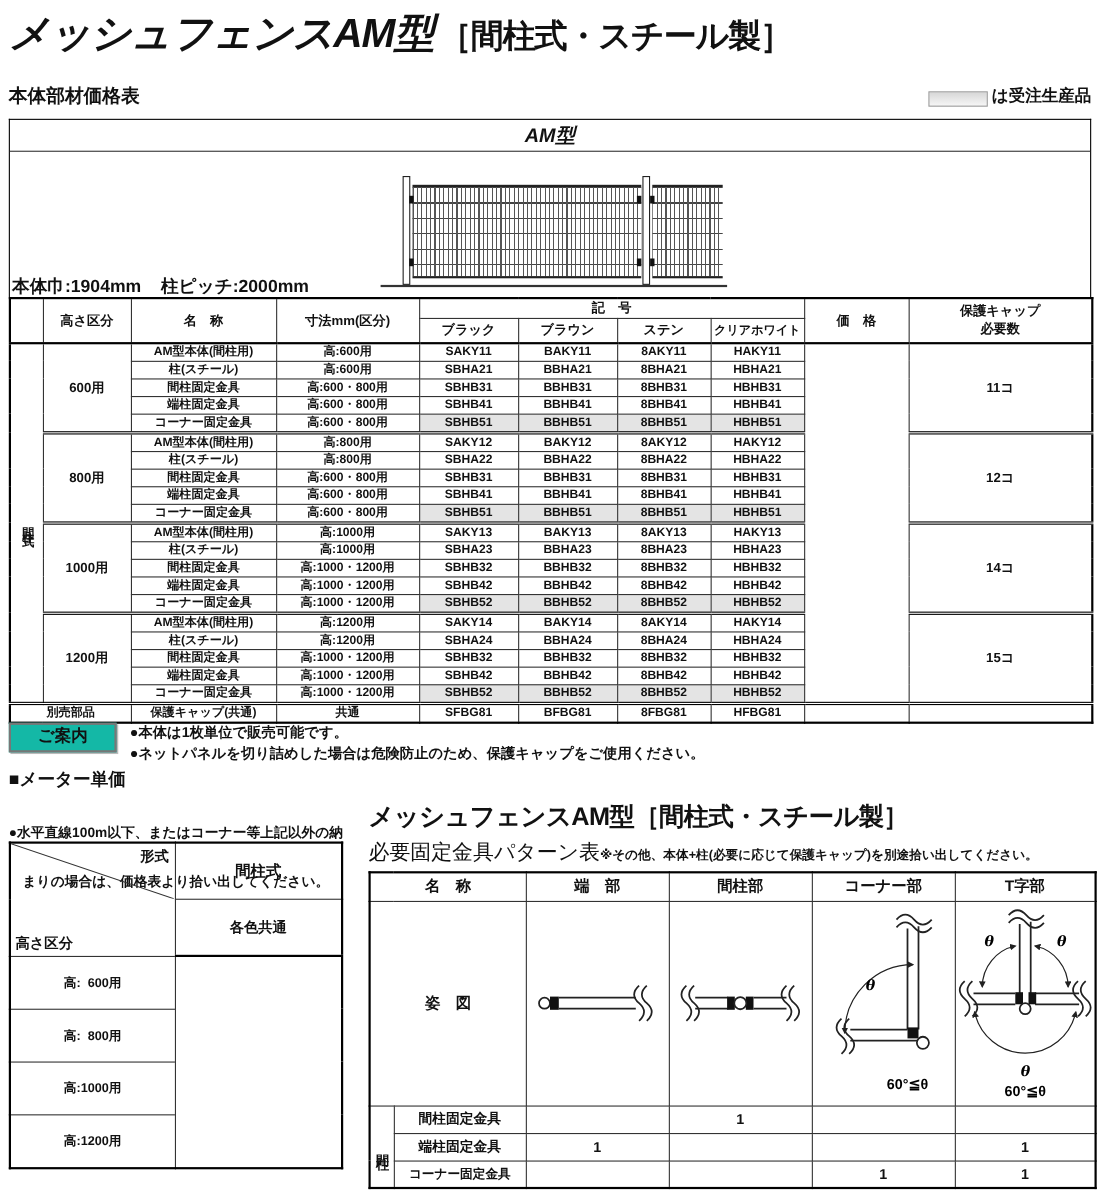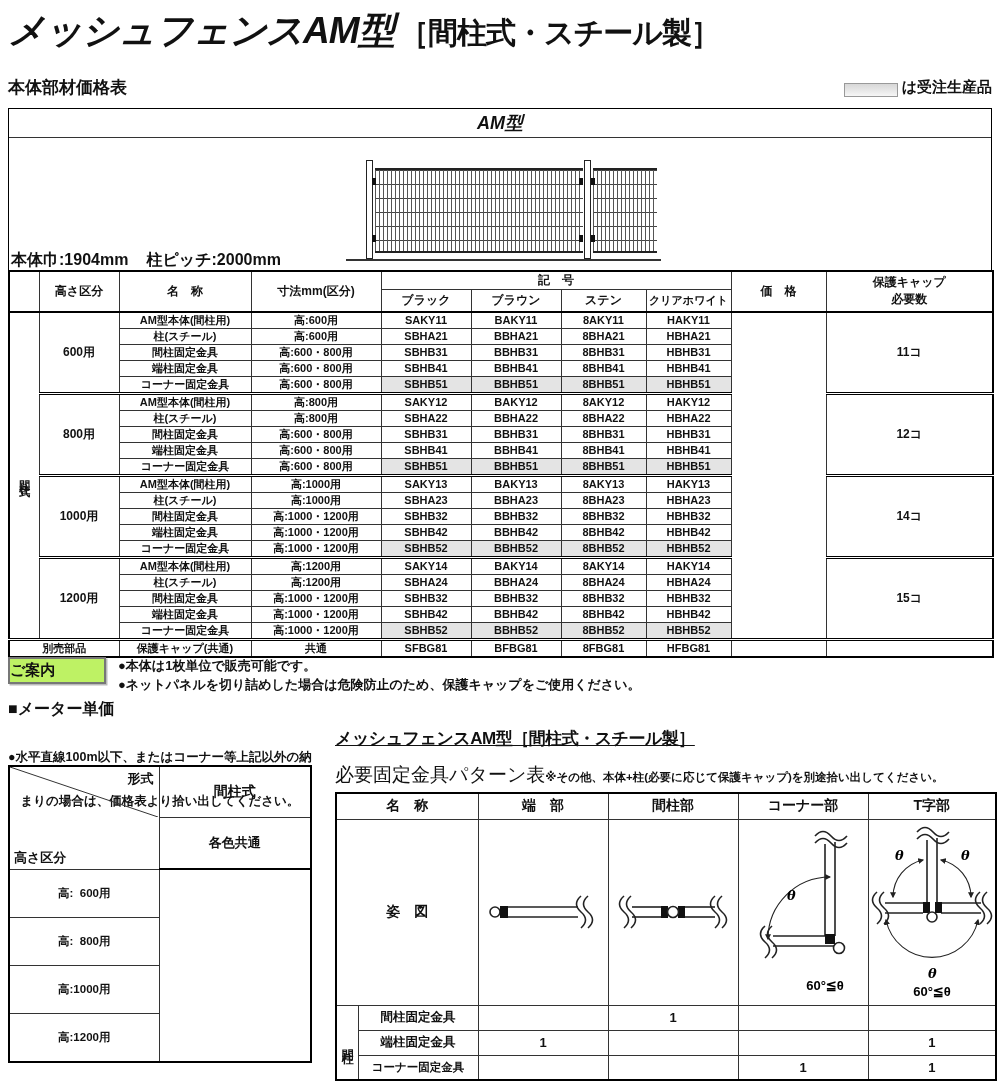--- a/index.html
+++ b/index.html
@@ -38,39 +38,39 @@
   .price thead tr.sub th, .price thead th[rowspan] { border-bottom:2px solid #000; }
   .price td { height:16px; font-size:11px; font-weight:bold; line-height:15px; }
   .price td.name { font-size:11px; }
   .price td.cap, .price td.hcat { font-size:12px;margin-left:29px; }
   .price tr.gt td, .price tr.sep-row td { border-top:3px double #000; }
   .price td.shaded { background:#e4e4e4; }
   .vlabel { writing-mode:vertical-rl; letter-spacing:3px; font-size:13px; font-weight:bold; text-align:center; }
 
   
   .guide-label { position:absolute; left:8px; top:657px; width:98px; height:27px; border:2.5px solid #777;
-    text-align:left; line-height:22px; font-size:15px; font-weight:bold; background:#bef264; box-shadow:1.5px 1.5px 0 #bbb; }
+    text-align:center; line-height:22px; font-size:15px; font-weight:bold; background:#14b8a6; box-shadow:1.5px 1.5px 0 #bbb; }
   .guide-notes { position:absolute; left:118px; top:656px; font-size:13px; font-weight:600; line-height:19px; }
 
   
   .meter-head { position:absolute; left:8px; top:699px; font-size:16px; font-weight:bold; }
   .meter-notes { position:absolute; left:8px; top:721px; font-size:12.5px; font-weight:600; line-height:14.5px; white-space:pre; }
   .meter { position:absolute; left:8px; top:765px; width:302px; border:2px solid #000; }
   .meter th, .meter td { border:1px solid #333; text-align:center; padding:16px; }
   .meter .diag { position:relative; width:150px; height:50px; }
   .diag svg { position:absolute; left:0; top:0; }
   .diag .d-top { position:absolute; right:5px; top:3px; font-size:13px; font-weight:bold; }
   .diag .d-bottom { position:absolute; left:4px; bottom:2px; font-size:13px; font-weight:bold; }
   .meter th.mcol { height:26px; font-size:14px; font-weight:bold; }
   .meter th.msub { height:24px; font-size:13px; font-weight:bold; }
   .meter tr.hdr-end th, .meter tr.hdr-end td { border-bottom:2px solid #000; }
   .meter td.mrow { height:15px; font-size:11.5px; font-weight:bold; white-space:pre; }
 
   
-  .pat-title { position:absolute; left:335px; top:727px; font-size:17px; font-weight:bold; letter-spacing:-0.5px; white-space:nowrap;text-decoration:underline; }
+  .pat-title { position:absolute; left:335px; top:727px; font-size:23px; font-weight:bold; letter-spacing:-0.5px; white-space:nowrap; }
   .pat-sub { position:absolute; left:335px; top:762px; white-space:nowrap; }
   .pat-sub .ps-main { font-size:19px; font-weight:normal; }
   .pat-sub .ps-note { font-size:11.5px; font-weight:bold; }
   .pattern { position:absolute; left:335px; top:792px; width:660px; border:2px solid #000; }
   .pattern th, .pattern td { border:1px solid #333; text-align:center; padding:0; overflow:hidden; }
   .pattern thead th { height:26px; font-size:14px; font-weight:bold; }
   .pattern td.fig-label { font-size:14px; font-weight:bold;margin-left:16px; }
   .pattern td.fig-cell { height:186px; vertical-align:middle; }
   .pattern td.prow-name { height:25px; font-size:12.5px; font-weight:bold; }
   .pattern td.pval { font-size:13px; font-weight:bold; }

